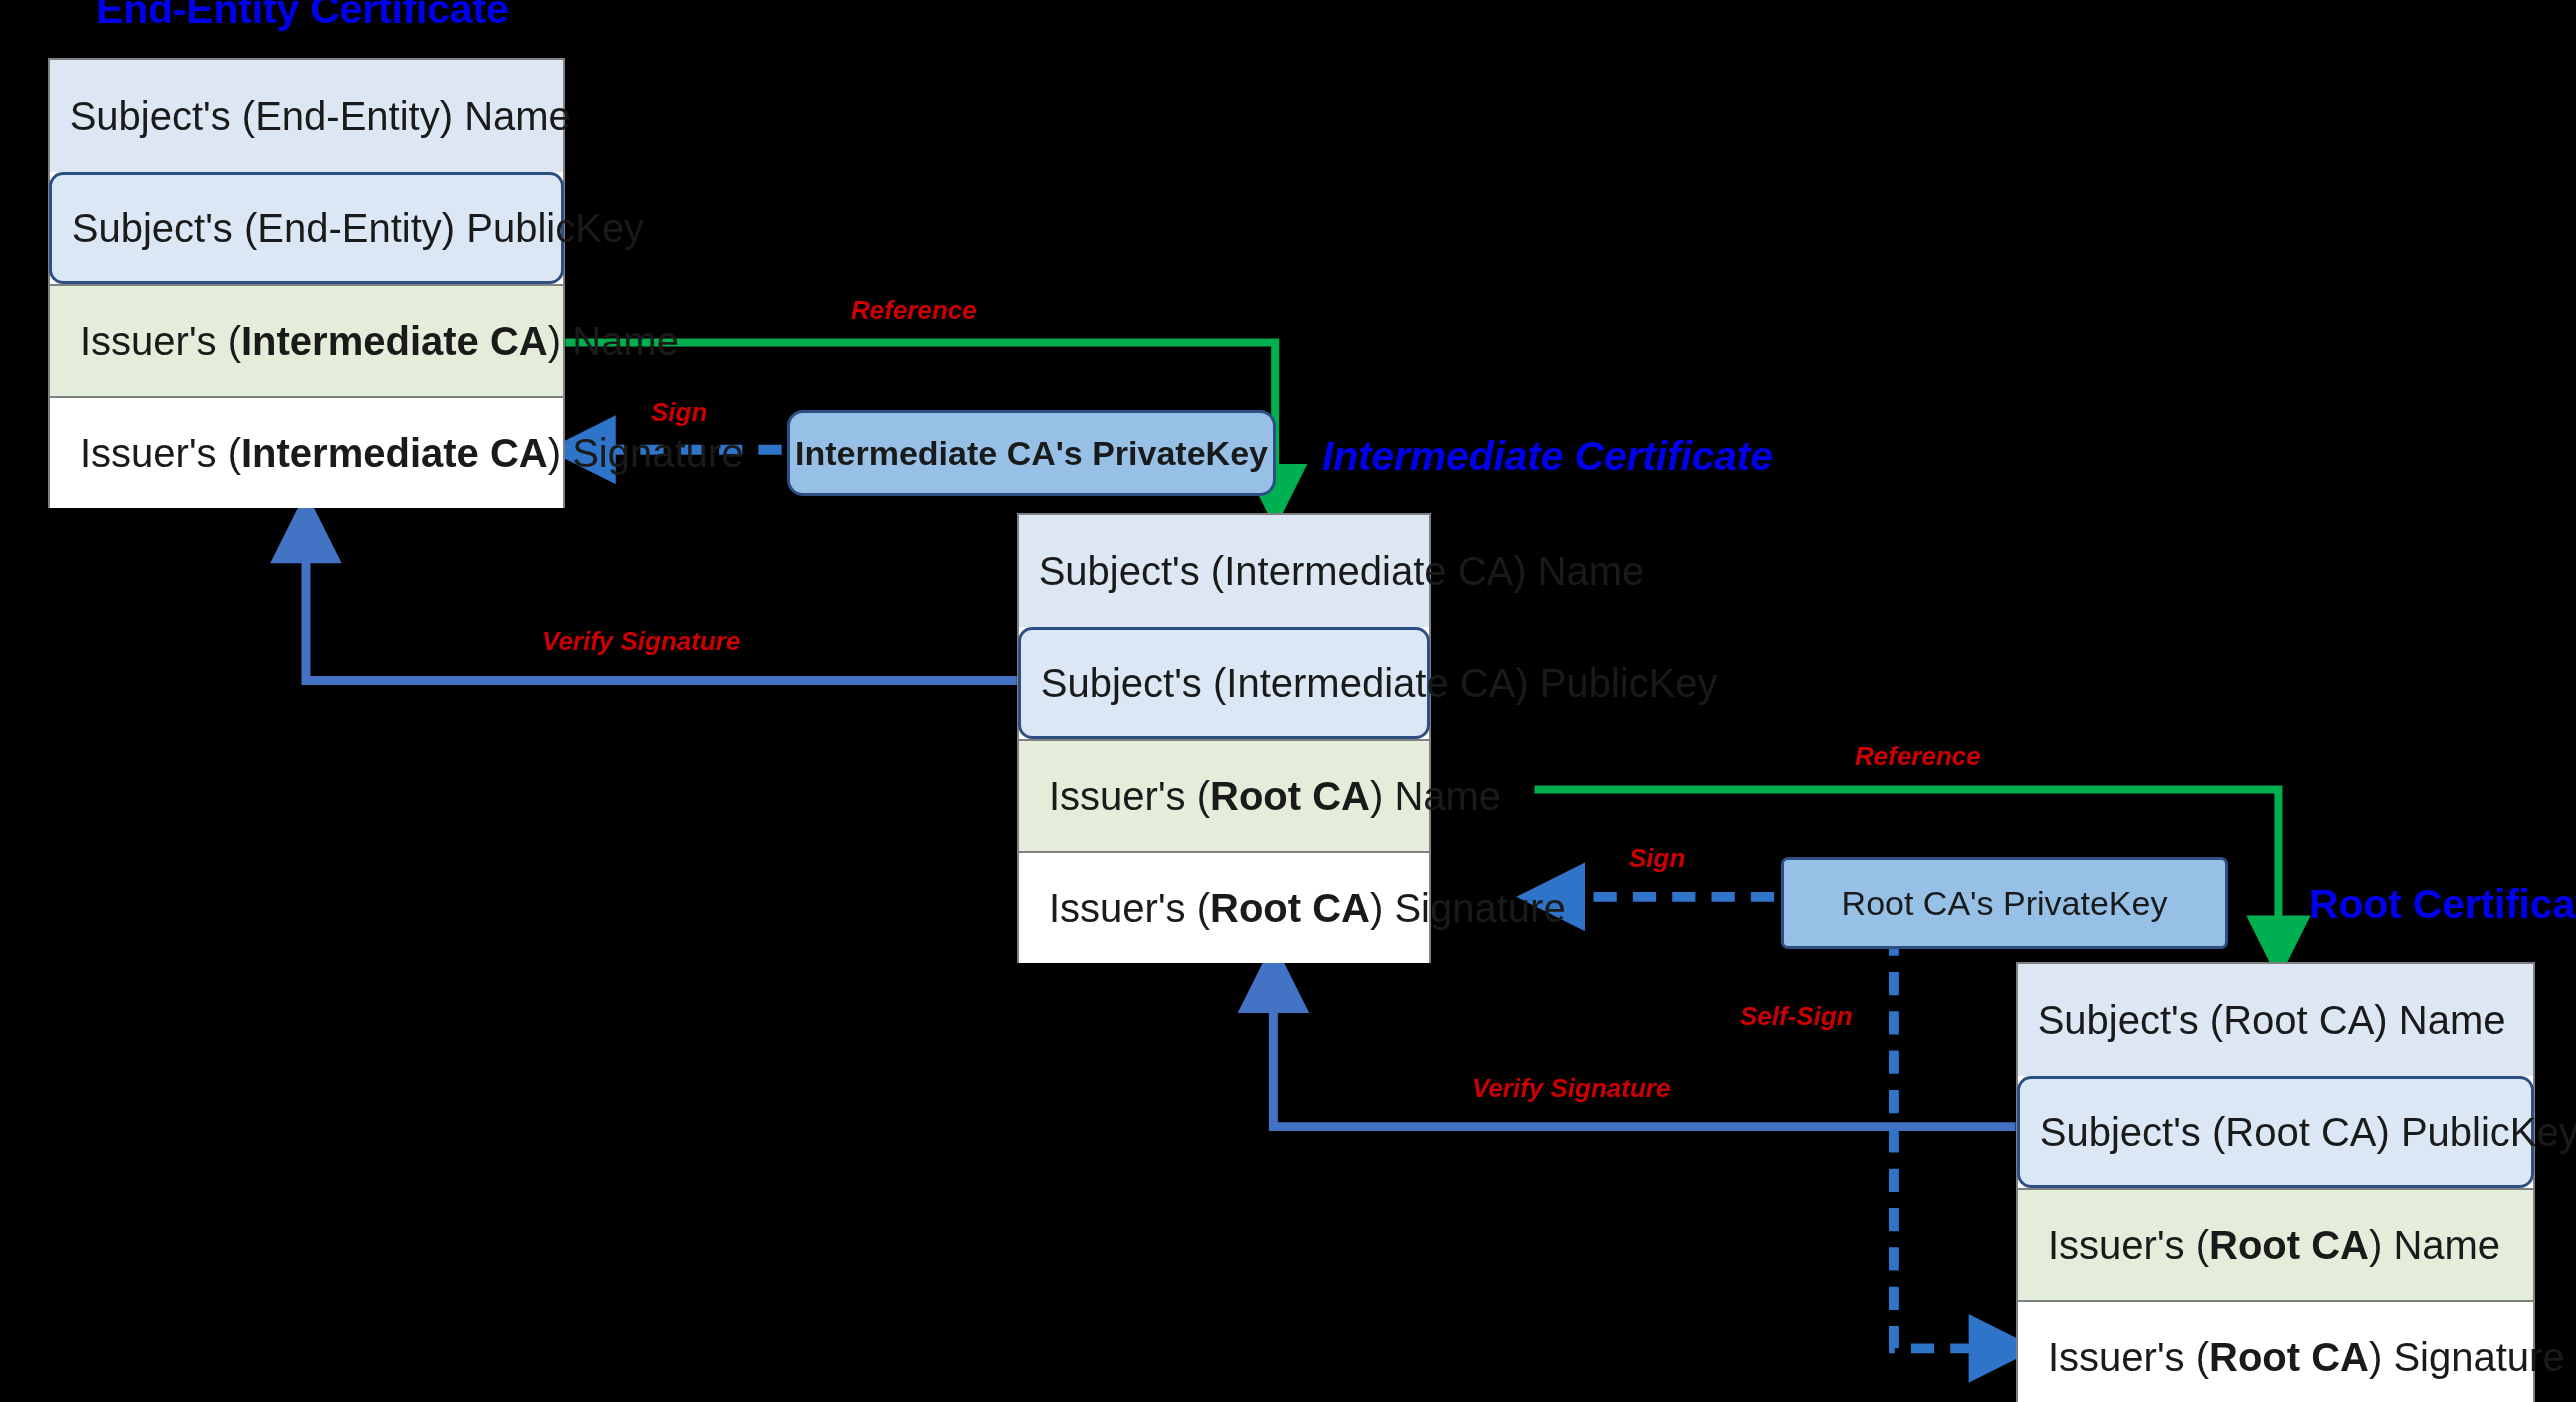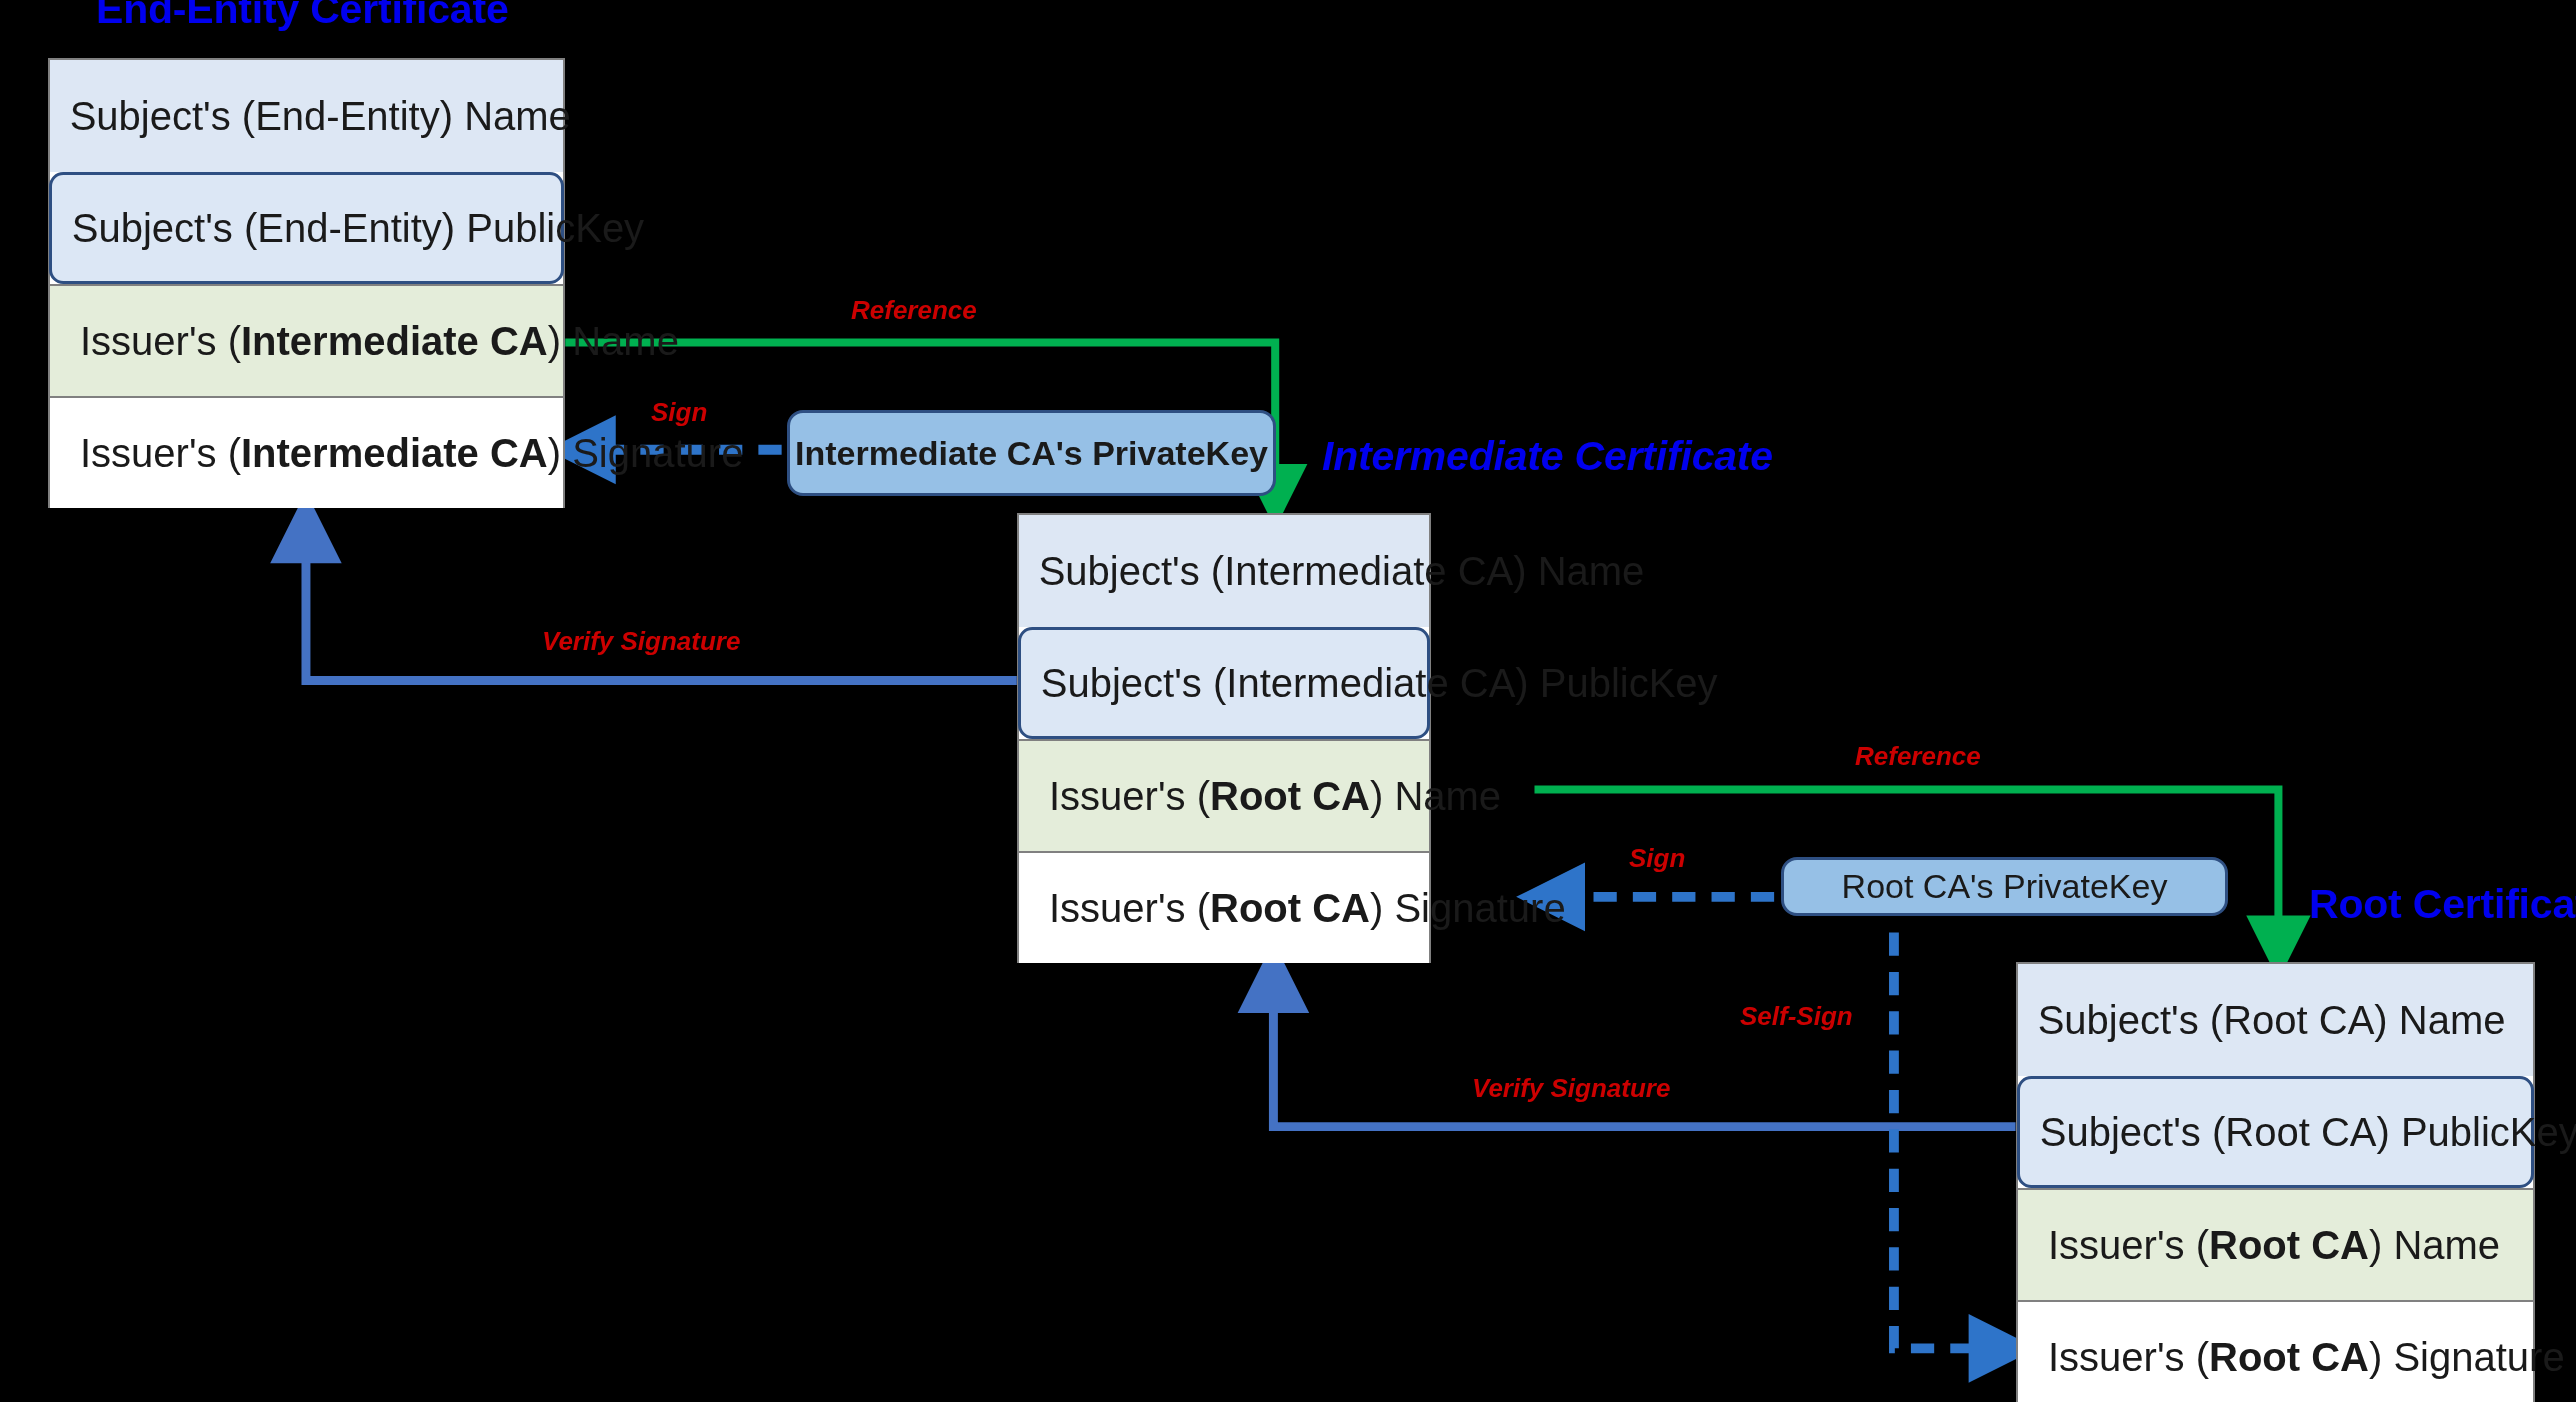--- a/index.html
+++ b/index.html
@@ -125,21 +125,21 @@
       <span>Issuer's (</span>
         <b>Root CA</b>
         <span>) Signature</span>
     </div>
   </div>
 
   <div class="pkey" style="left:739px;top:410px;width:489px;height:86px;font-weight:bold;">
     <span>Intermediate CA's PrivateKey</span>
   </div>
 
-  <div class="pkey" style="left:1733px;top:857px;width:447px;height:59px;">
+  <div class="pkey" style="left:1733px;top:857px;width:447px;height:92px;border-radius:7px;">
     <span>Root CA's PrivateKey</span>
   </div>
 
   <div class="elabel" style="left:803px;top:295px;">Reference</div>
 
   <div class="elabel" style="left:603px;top:397px;">Sign</div>
 
   <div class="elabel" style="left:494px;top:626px;">Verify Signature</div>
 
   <div class="elabel" style="left:1807px;top:741px;">Reference</div>

